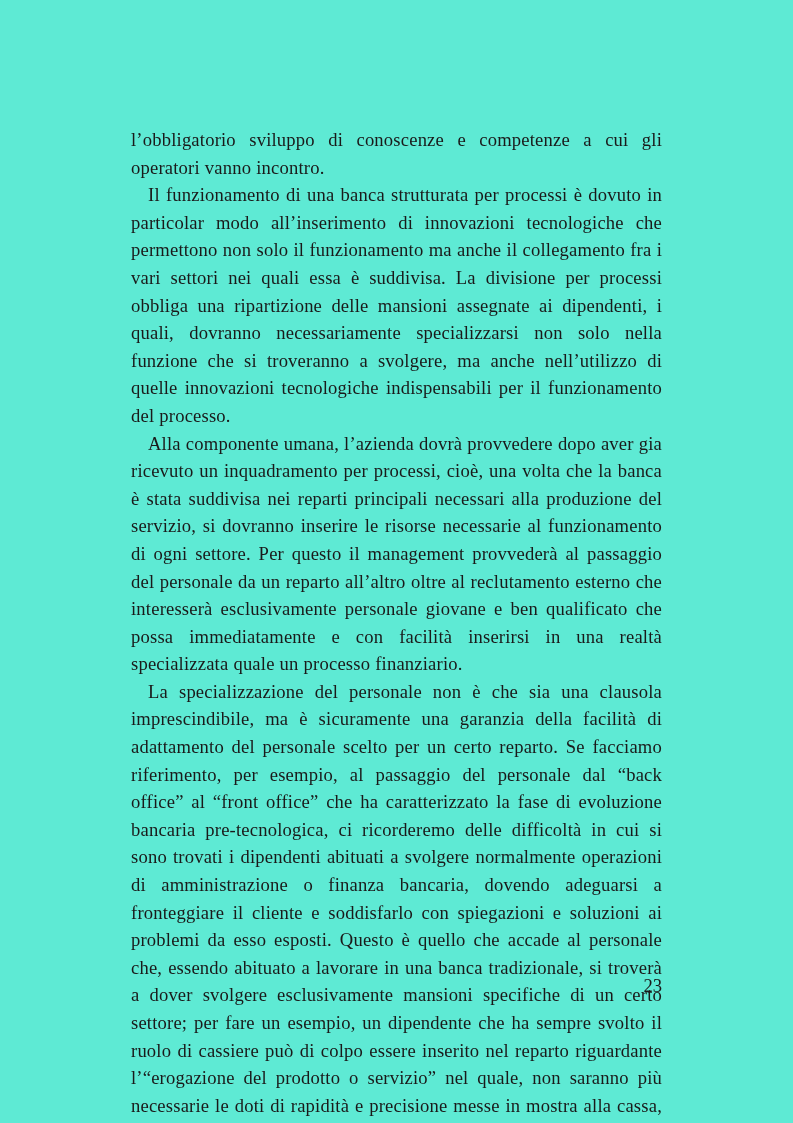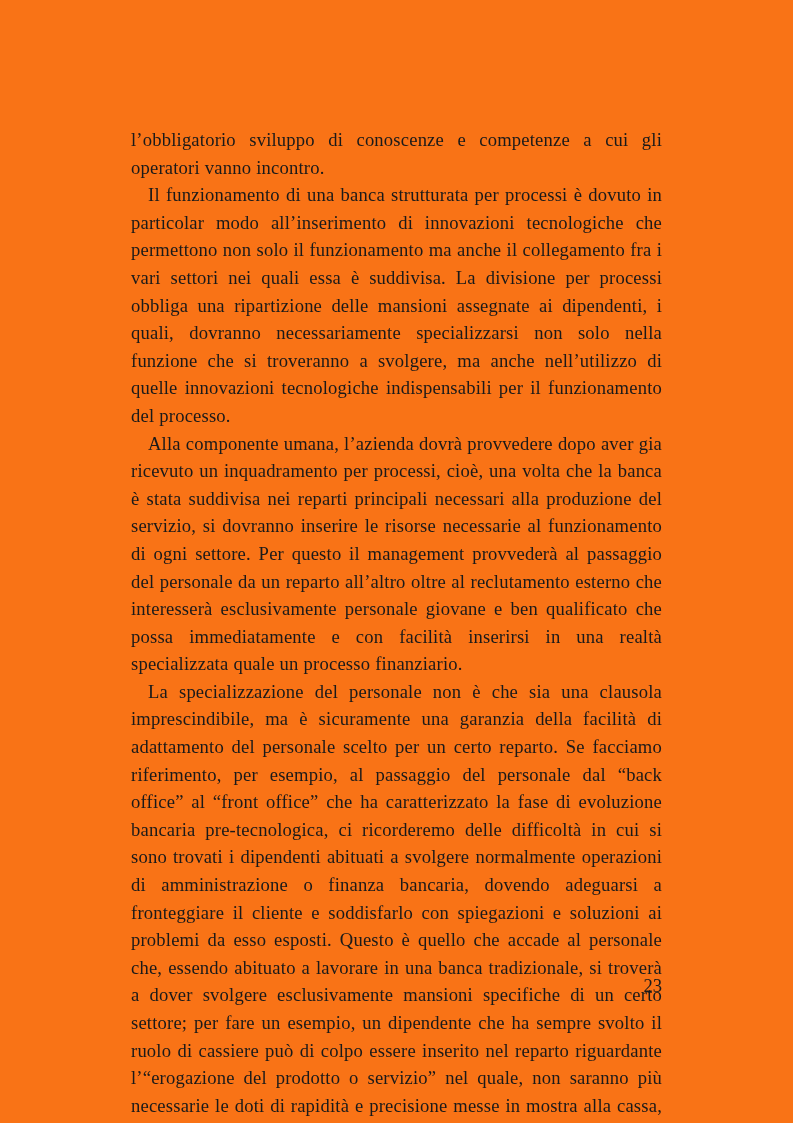--- a/index.html
+++ b/index.html
@@ -8,21 +8,21 @@
     background: #ffffff;
   }
   body {
     font-family: "Liberation Serif", "DejaVu Serif", serif;
     -webkit-font-smoothing: antialiased;
   }
   .page {
     position: relative;
     width: 793px;
     height: 1123px;
-    background: #f97316;
+    background: #5eead4;
     overflow: hidden;
     box-sizing: border-box;
   }
   .text-block {
     position: absolute;
     left: 131px;
     top: 126px;
     width: 531px;
   }
   .para {

